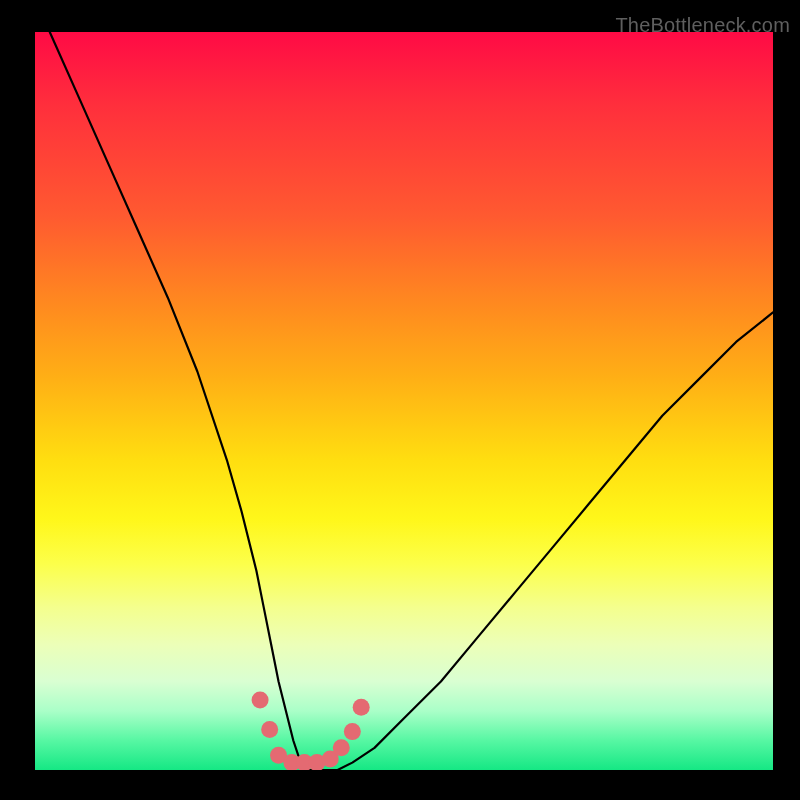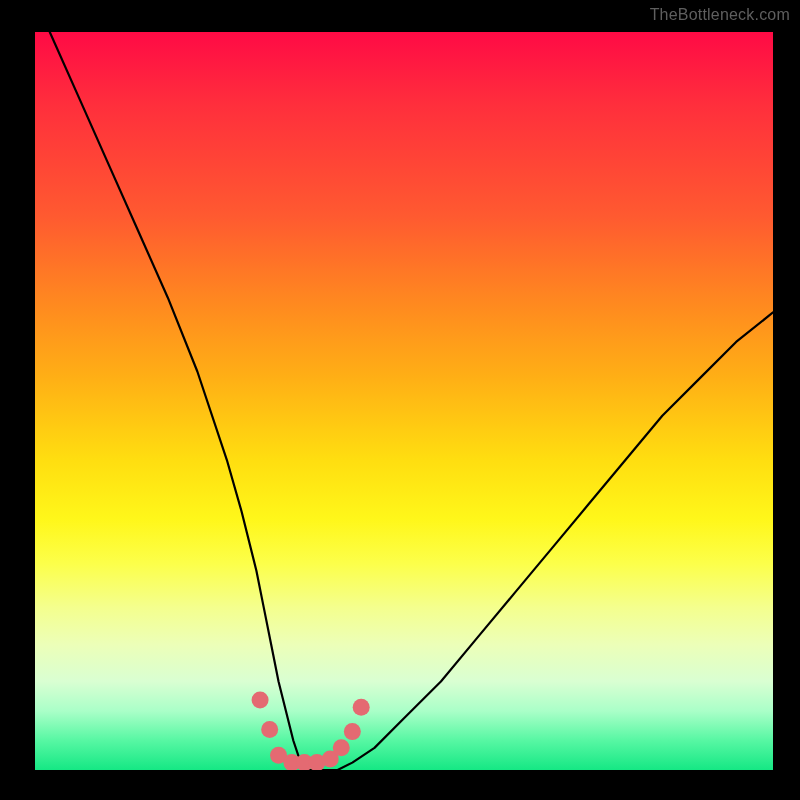--- a/index.html
+++ b/index.html
@@ -36,24 +36,24 @@
       #fcff4a 72%,
       #f4ff8e 78%,
       #ecffb8 83%,
       #d9ffd2 88%,
       #aaffc8 92%,
       #57f7a3 96%,
       #15e884 100%);
   }
   .watermark {
     position: absolute;
-    top: 6px;
+    top: 14px;
     right: 10px;
     color: #5f5f5f;
-    font-size: 16px;
+    font-size: 20px;
     font-weight: 500;
     letter-spacing: 0.2px;
     user-select: none;
   }
   svg.curve {
     position: absolute;
     left: 0;
     top: 0;
     width: 738px;
     height: 738px;

